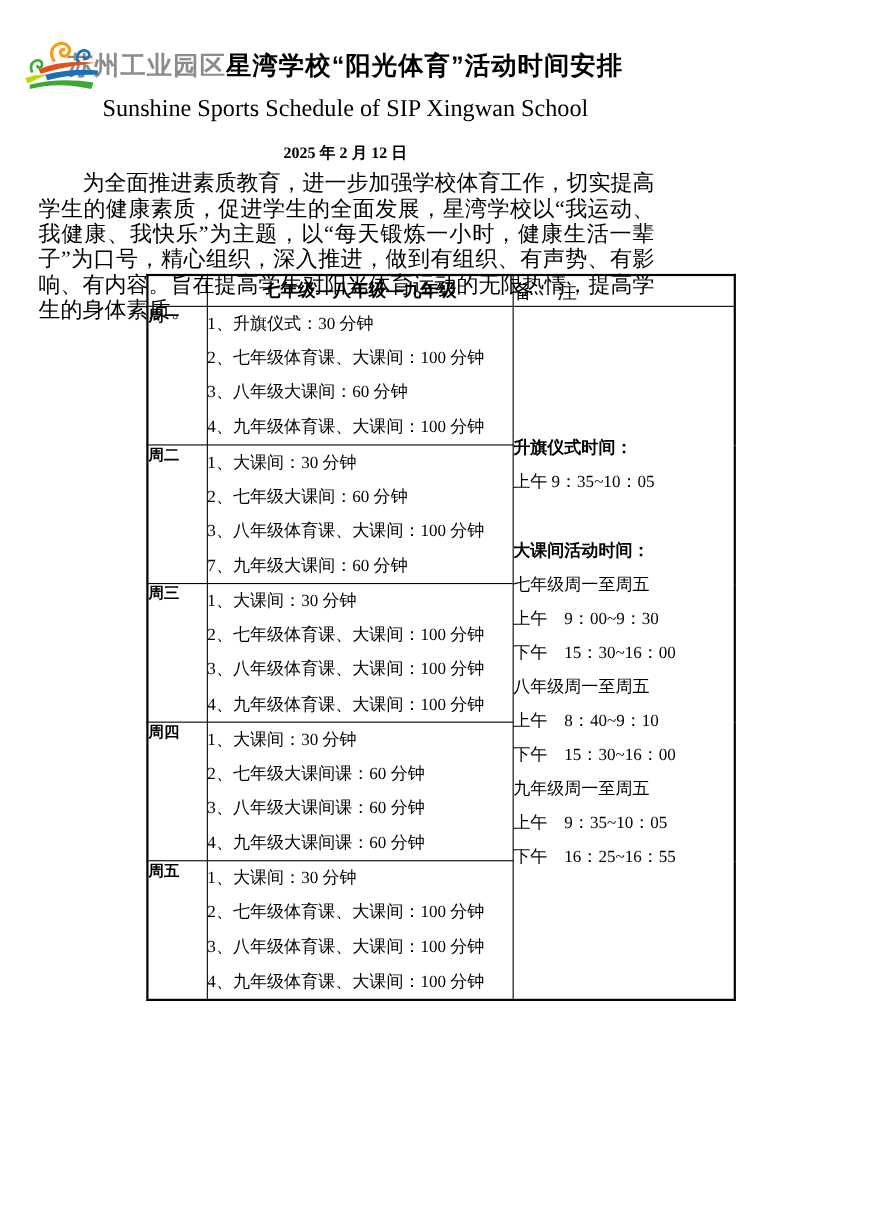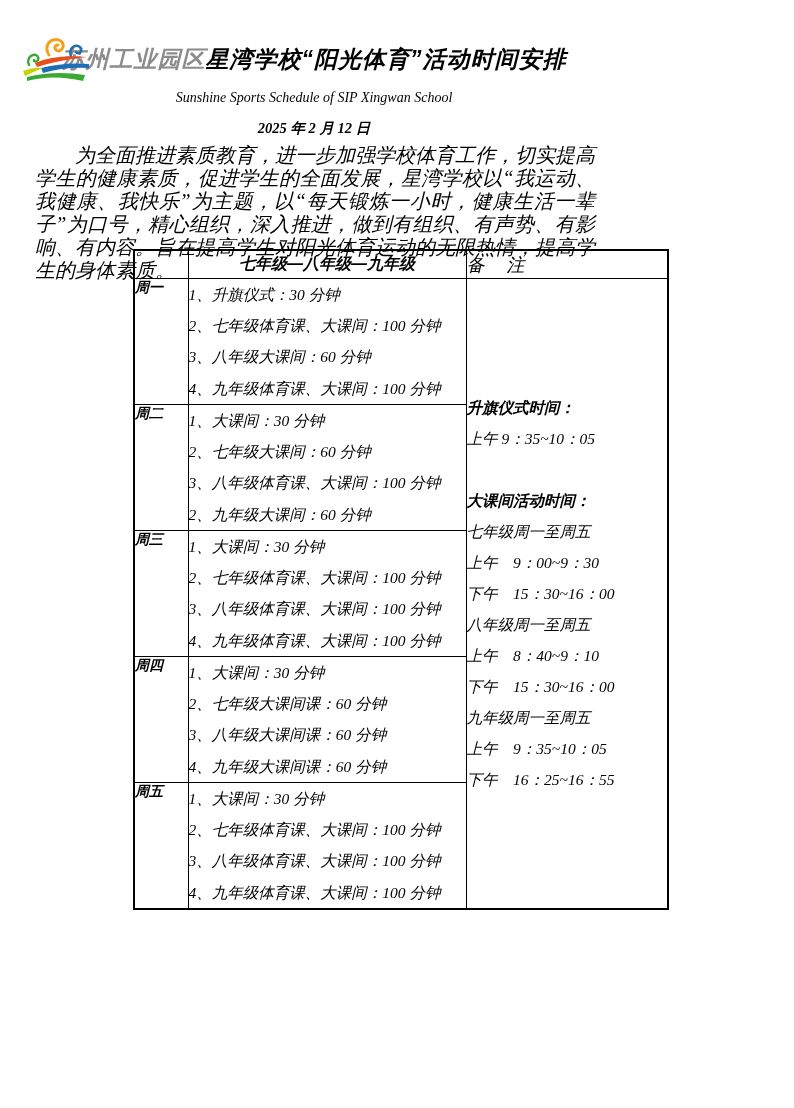--- a/index.html
+++ b/index.html
@@ -3,21 +3,21 @@
 <meta charset="utf-8">
 <style>
   html, body { margin: 0; padding: 0; background: #ffffff; }
   body {
     width: 794px; height: 1108px;
     font-family: "Liberation Serif", "DejaVu Serif", serif;
     color: #000;
     position: relative;
     overflow: hidden;
   }
-  .page { position: relative; width: 628px; height: 1108px; font-style: italic; }
+  .page { position: relative; width: 628px; height: 1108px; }
 
   .logo {
     position: absolute; left: 21px; top: 37px;
     width: 70px; height: 48px;
   }
 
   .doc-title {
     padding-top: 44px;
     text-align: center;
     font-family: "Liberation Sans", "DejaVu Sans", sans-serif;
@@ -27,26 +27,26 @@
     letter-spacing: 1px;
     white-space: nowrap;
   }
   .title-prefix { color: #8c8c8c; }
   .title-main  { color: #000; }
 
   .doc-subtitle {
     margin-top: 12px;
     text-align: center;
     font-family: "Liberation Serif", "DejaVu Serif", serif;
-    font-size: 14px;
+    font-size: 22px;
     line-height: 24px;
   }
 
   .doc-date {
-    margin-top: 10px;
+    margin-top: 22px;
     text-align: center;
     font-weight: bold;
     font-size: 14.5px;
     line-height: 17px;
   }
 
   .intro {
     margin: 7px 33px 0 35px;
     font-size: 20px;
     line-height: 23px;
@@ -165,21 +165,21 @@
           <div class="r">下午　16：25~16：55</div>
         </td>
       </tr>
 
       <tr class="day-row">
         <td class="day-label">周二</td>
         <td class="items-cell">
           <div class="item">1、大课间：30 分钟</div>
           <div class="item">2、七年级大课间：60 分钟</div>
           <div class="item">3、八年级体育课、大课间：100 分钟</div>
-          <div class="item">2、九年级大课间：60 分钟</div>
+          <div class="item">7、九年级大课间：60 分钟</div>
         </td>
       </tr>
 
       <tr class="day-row">
         <td class="day-label">周三</td>
         <td class="items-cell">
           <div class="item">1、大课间：30 分钟</div>
           <div class="item">2、七年级体育课、大课间：100 分钟</div>
           <div class="item">3、八年级体育课、大课间：100 分钟</div>
           <div class="item">4、九年级体育课、大课间：100 分钟</div>

